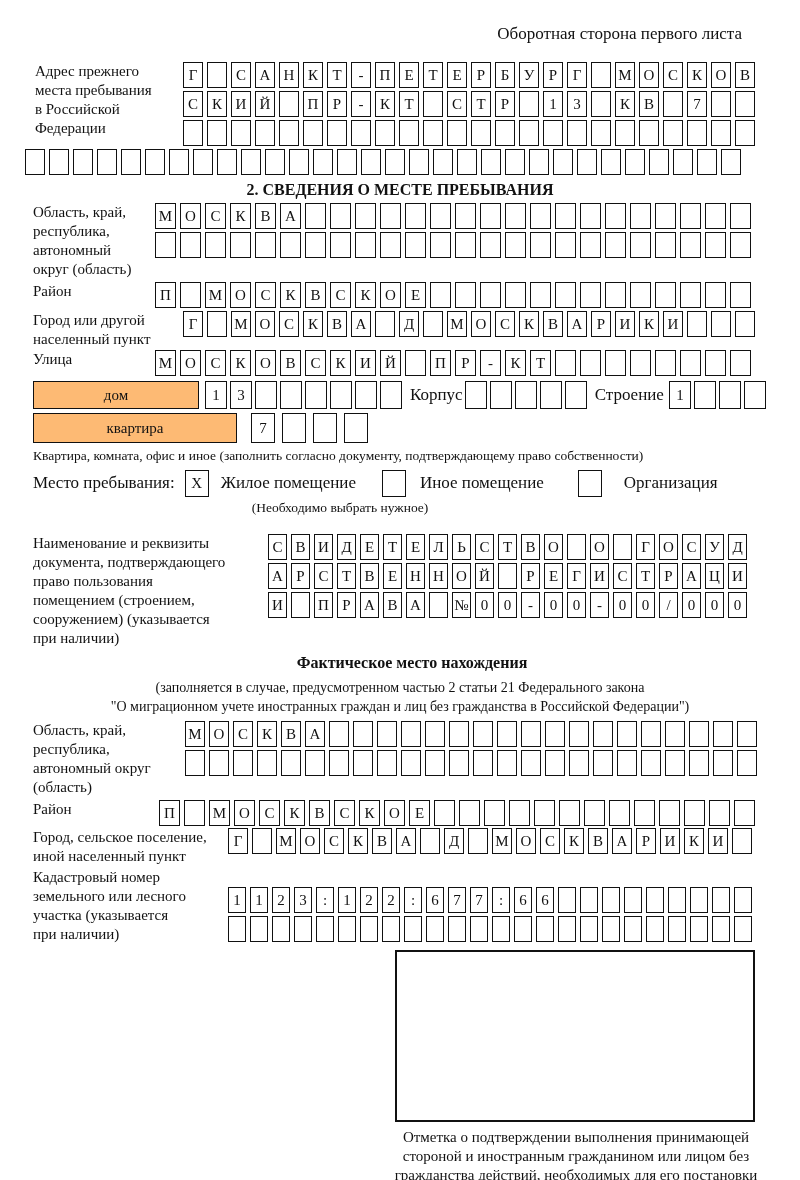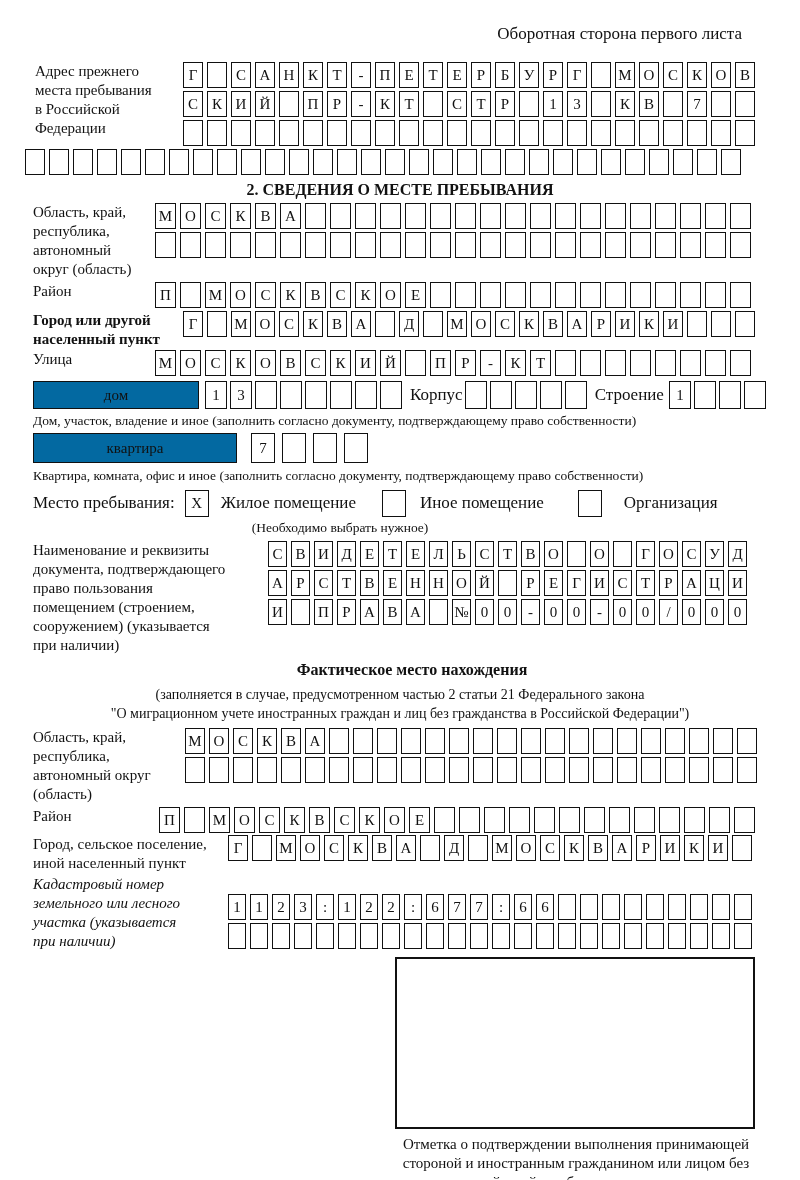--- a/index.html
+++ b/index.html
@@ -15,21 +15,21 @@
   .cell{
     width:var(--cw,20px); height:var(--ch,26px); box-sizing:border-box;
     border:1.5px solid #111; display:flex; align-items:center; justify-content:center;
     font-size:15px; flex:0 0 auto; background:#fff;
   }
   .note{font-size:13.5px; line-height:17px;}
   .center{text-align:center;}
   .sect-title{font-size:16px; font-weight:bold; text-align:center;}
   .bigbox{
     box-sizing:border-box; border:1.5px solid #111; display:flex; align-items:center;
-    justify-content:center; font-size:15px; background:#0369a1; flex:0 0 auto;
+    justify-content:center; font-size:15px; background:#fdba74; flex:0 0 auto;
   }
   .inline-lbl{font-size:17px; line-height:28px; flex:0 0 auto;}
   .cbox{
     width:24px; height:27px; box-sizing:border-box; border:1.5px solid #111;
     display:inline-flex; align-items:center; justify-content:center; font-size:15px; flex:0 0 auto;
   }
   .pre{white-space:pre-line;}
   .stamp-box{margin:6px 0 0 395px; width:360px; height:172px; box-sizing:border-box; border:2px solid #111; background:#fff;}
   .stamp-cap{margin:6px 0 0 390px; width:372px; font-size:15px; line-height:19px; text-align:center; white-space:pre-line;}
 </style>
@@ -246,21 +246,21 @@
         <span class="cell"></span>
         <span class="cell"></span>
         <span class="cell"></span>
         <span class="cell"></span>
         <span class="cell"></span>
         <span class="cell"></span>
       </div>
   </div>
 
   <div class="frow" style="margin-top:3px;">
-    <div class="lbl" style="width:150px;font-weight:bold;">Город или другой
+    <div class="lbl" style="width:150px;">Город или другой
 населенный пункт</div>
     <div class="boxrow" style="--cw:20px;--gap:4px;">
         <span class="cell">Г</span>
         <span class="cell"></span>
         <span class="cell">М</span>
         <span class="cell">О</span>
         <span class="cell">С</span>
         <span class="cell">К</span>
         <span class="cell">В</span>
         <span class="cell">А</span>
@@ -334,21 +334,20 @@
         <span class="cell"></span>
       </div>
     <div class="inline-lbl" style="margin-left:8px;">Строение</div>
     <div class="boxrow" style="--cw:22px;--ch:28px;--gap:3px; margin-left:5px;">
         <span class="cell">1</span>
         <span class="cell"></span>
         <span class="cell"></span>
         <span class="cell"></span>
       </div>
   </div>
-  <div class="note" style="margin:3px 0 0 33px;">Дом, участок, владение и иное (заполнить согласно документу, подтверждающему право собственности)</div>
 
   <div class="frow" style="margin-top:4px; align-items:center;">
     <div class="bigbox" style="width:204px; height:30px;">квартира</div>
     <div class="boxrow" style="--cw:24px;--ch:30px;--gap:7px; margin-left:14px;">
         <span class="cell">7</span>
         <span class="cell"></span>
         <span class="cell"></span>
         <span class="cell"></span>
       </div>
   </div>
@@ -358,21 +357,21 @@
     <div class="inline-lbl">Место пребывания:</div>
     <span class="cbox" style="margin-left:10px;">X</span>
     <div class="inline-lbl" style="margin-left:12px;">Жилое помещение</div>
     <span class="cbox" style="margin-left:26px;"></span>
     <div class="inline-lbl" style="margin-left:14px;">Иное помещение</div>
     <span class="cbox" style="margin-left:34px;"></span>
     <div class="inline-lbl" style="margin-left:22px;">Организация</div>
   </div>
   <div class="note" style="margin:2px 0 0 235px; width:210px; text-align:center;">(Необходимо выбрать нужное)</div>
 
-  <div class="frow" style="margin-top:5px;">
+  <div class="frow" style="margin-top:18px;">
     <div class="lbl" style="width:235px;">Наименование и реквизиты
 документа, подтверждающего
 право пользования
 помещением (строением,
 сооружением) (указывается
 при наличии)</div>
     <div class="rowstack">
       <div class="boxrow" style="--cw:19px;--gap:4px;">
           <span class="cell">С</span>
           <span class="cell">В</span>
@@ -563,21 +562,21 @@
         <span class="cell">А</span>
         <span class="cell">Р</span>
         <span class="cell">И</span>
         <span class="cell">К</span>
         <span class="cell">И</span>
         <span class="cell"></span>
       </div>
   </div>
 
   <div class="frow" style="margin-top:2px;">
-    <div class="lbl" style="width:195px;font-style:italic;">Кадастровый номер
+    <div class="lbl" style="width:195px;">Кадастровый номер
 земельного или лесного
 участка (указывается
 при наличии)</div>
     <div class="rowstack" style="margin-top:19px;">
       <div class="boxrow" style="--cw:18px;--gap:4px;">
           <span class="cell">1</span>
           <span class="cell">1</span>
           <span class="cell">2</span>
           <span class="cell">3</span>
           <span class="cell">:</span>

